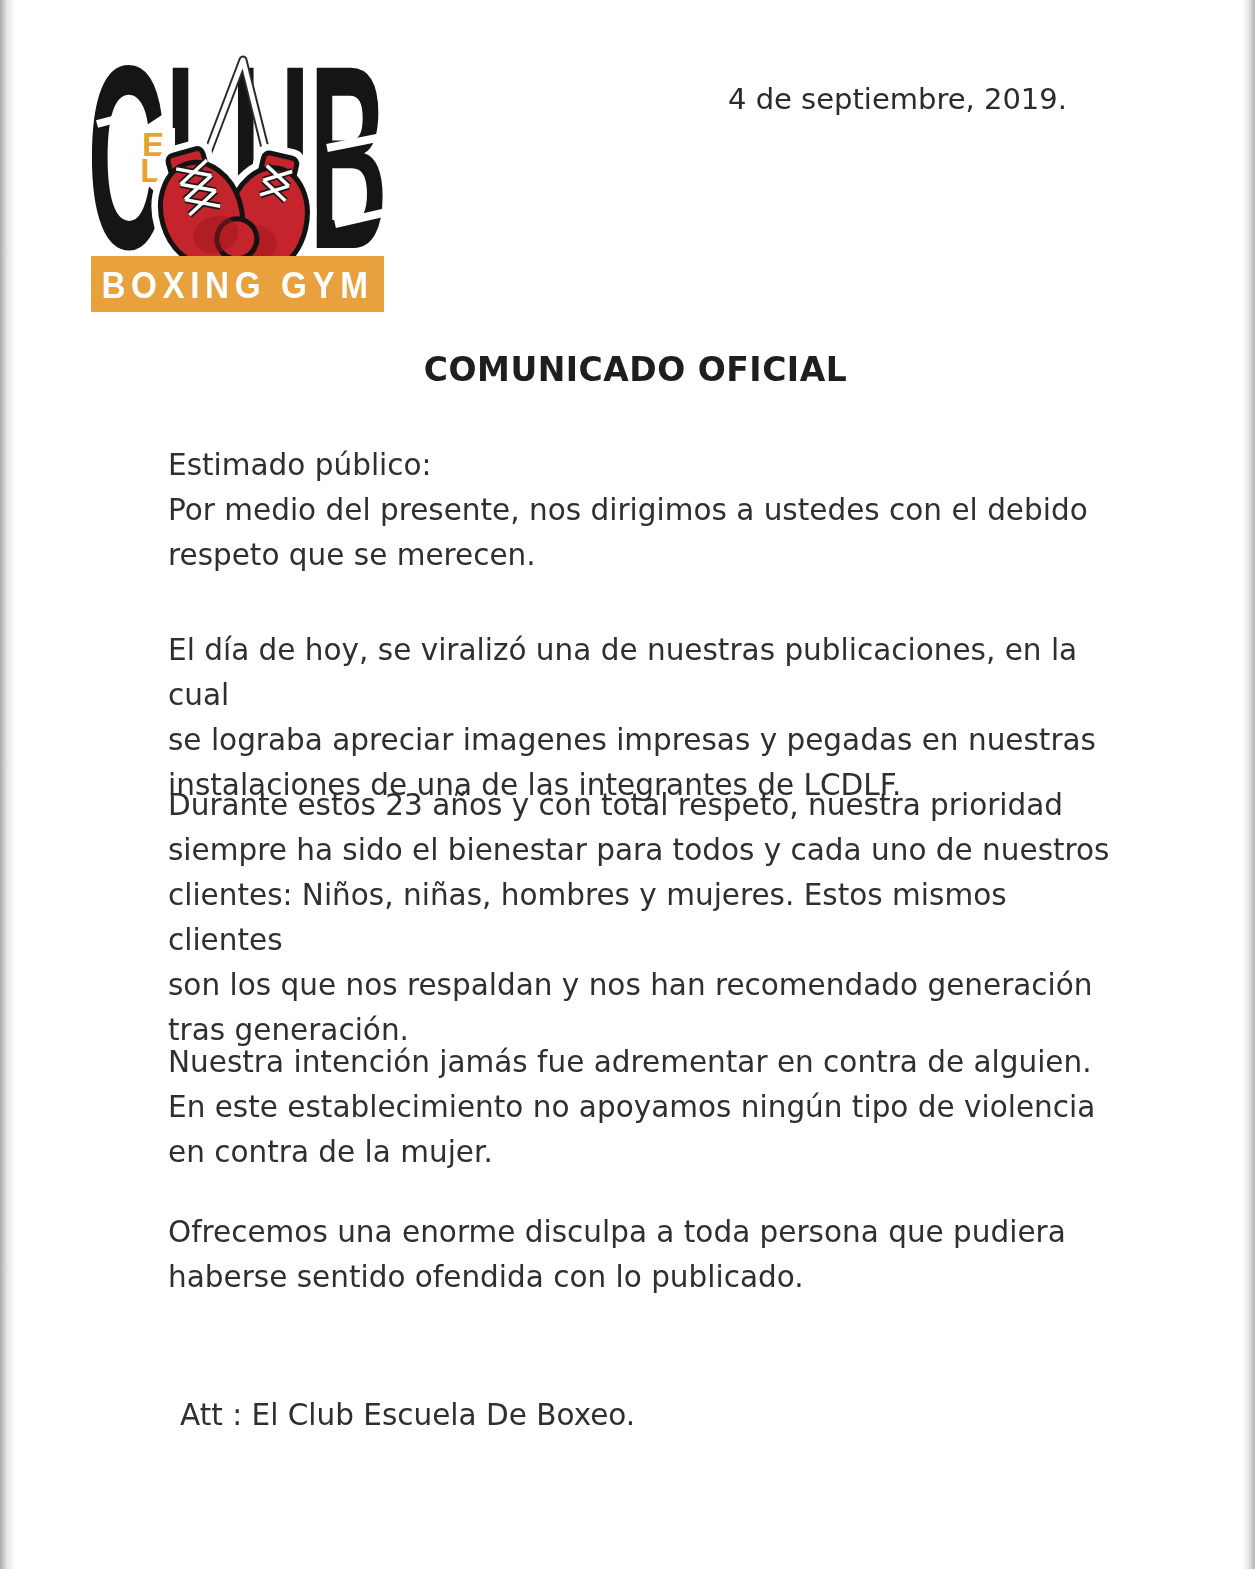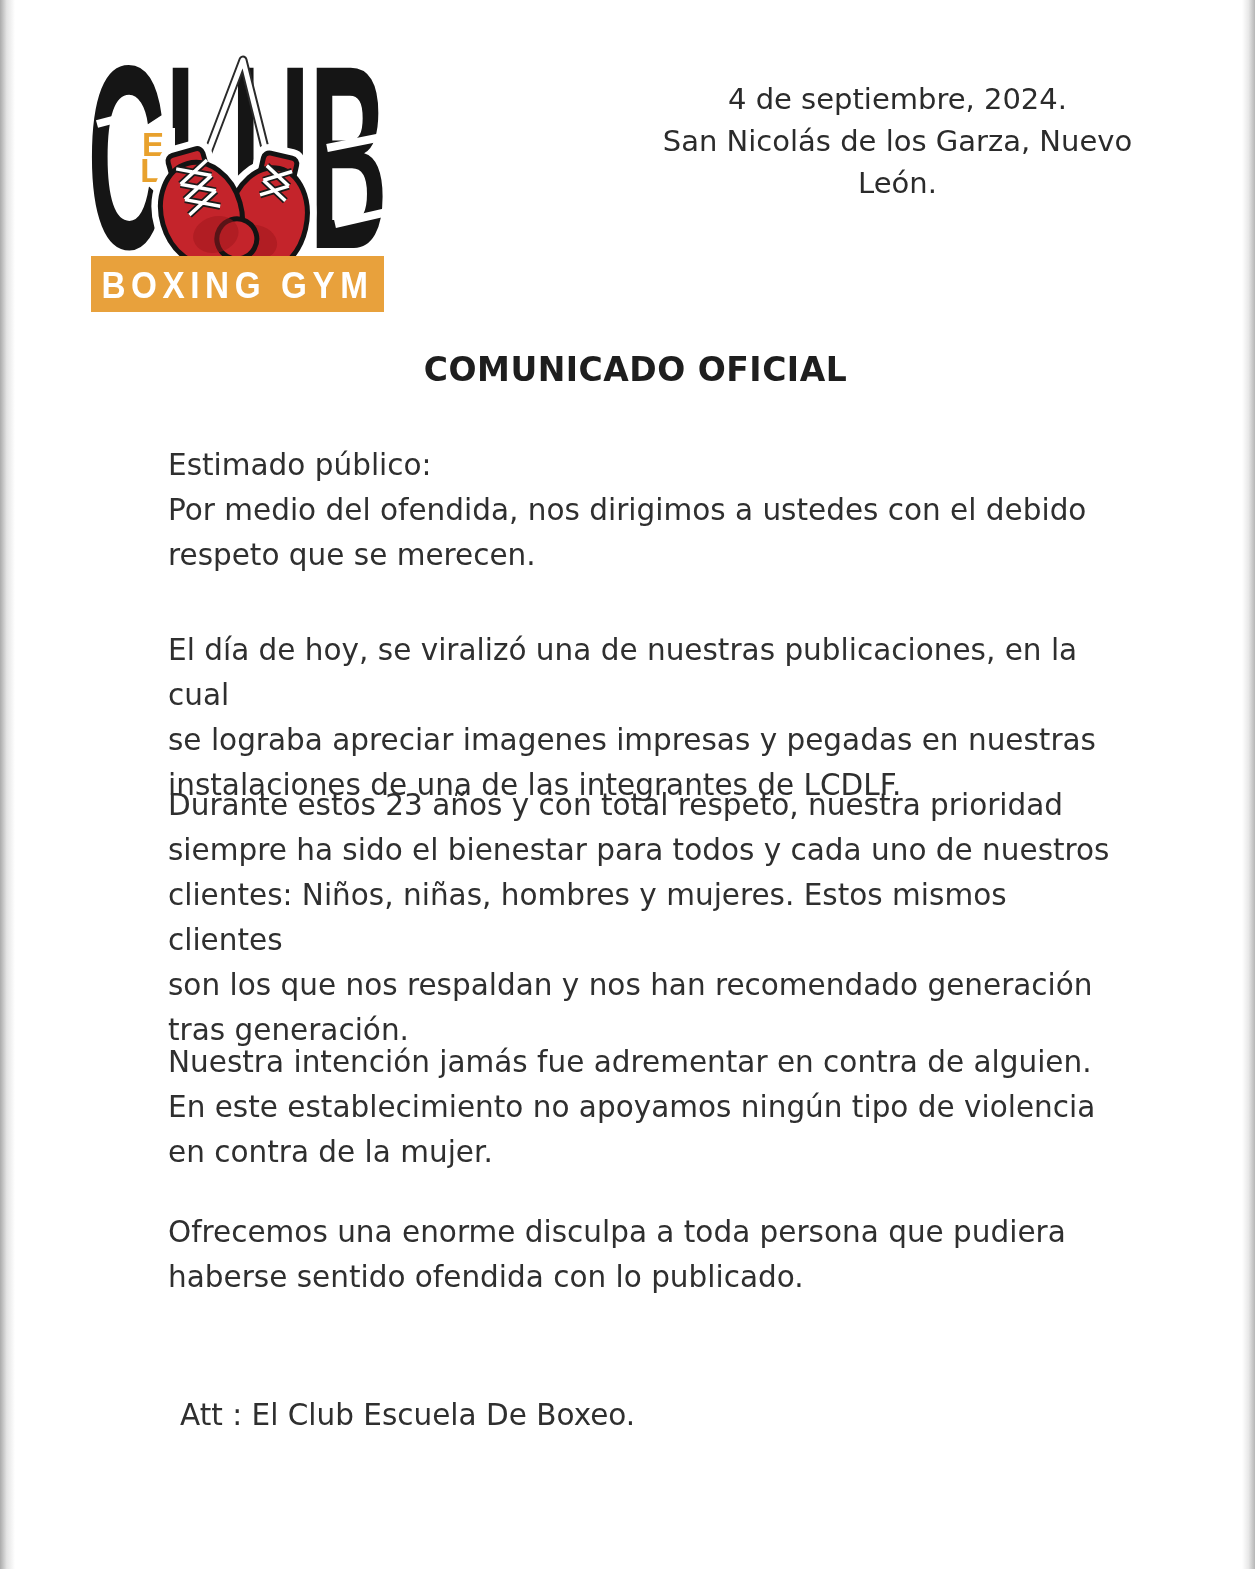--- a/index.html
+++ b/index.html
@@ -106,28 +106,27 @@
           </g>
         </g>
       </g>
 
       <rect x="6" y="204" width="293" height="56" fill="#E8A13C"></rect>
       <text class="svg-txt" x="152.5" y="246" font-size="36" text-anchor="middle" fill="#ffffff" letter-spacing="6" textLength="272" lengthAdjust="spacingAndGlyphs">BOXING GYM</text>
     </svg>
   </div>
 
   <div class="dateline">
-    <div>4 de septiembre, 2024.</div>
-    <div>San Nicolás de los Garza, Nuevo León.</div>
+    <div>4 de septiembre, 2019.</div>
   </div>
 
   <h1 class="title">COMUNICADO OFICIAL</h1>
 
   <p class="para p1">Estimado público:
-Por medio del ofendida, nos dirigimos a ustedes con el debido
+Por medio del presente, nos dirigimos a ustedes con el debido
 respeto que se merecen.</p>
   <p class="para p2">El día de hoy, se viralizó una de nuestras publicaciones, en la cual
 se lograba apreciar imagenes impresas y pegadas en nuestras
 instalaciones de una de las integrantes de LCDLF.</p>
   <p class="para p3">Durante estos 23 años y con total respeto, nuestra prioridad
 siempre ha sido el bienestar para todos y cada uno de nuestros
 clientes: Niños, niñas, hombres y mujeres. Estos mismos clientes
 son los que nos respaldan y nos han recomendado generación
 tras generación.</p>
   <p class="para p5">Ofrecemos una enorme disculpa a toda persona que pudiera

